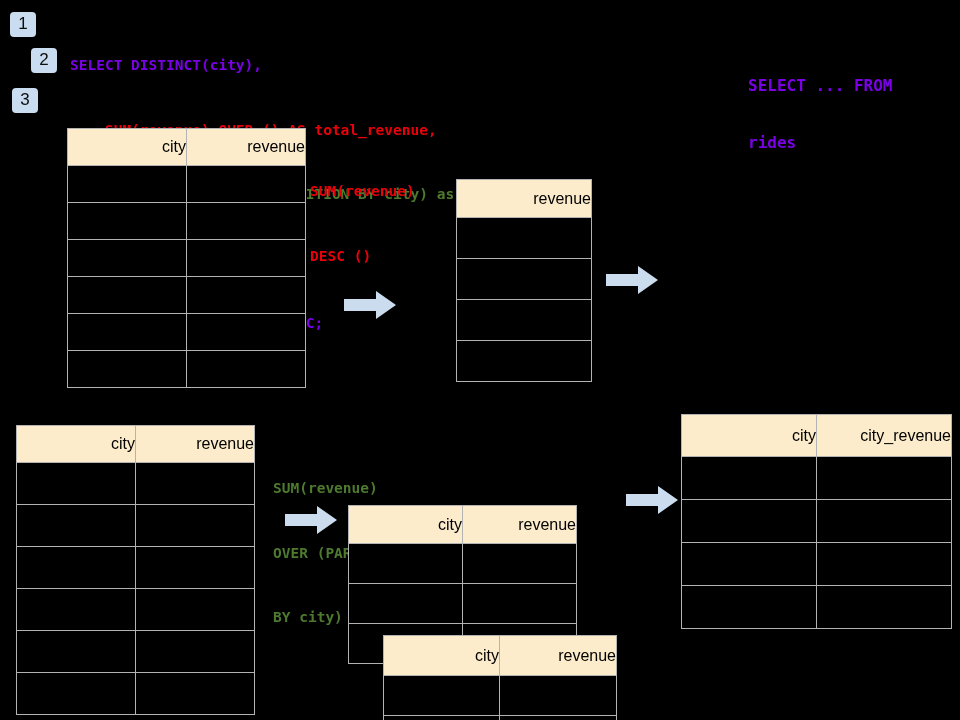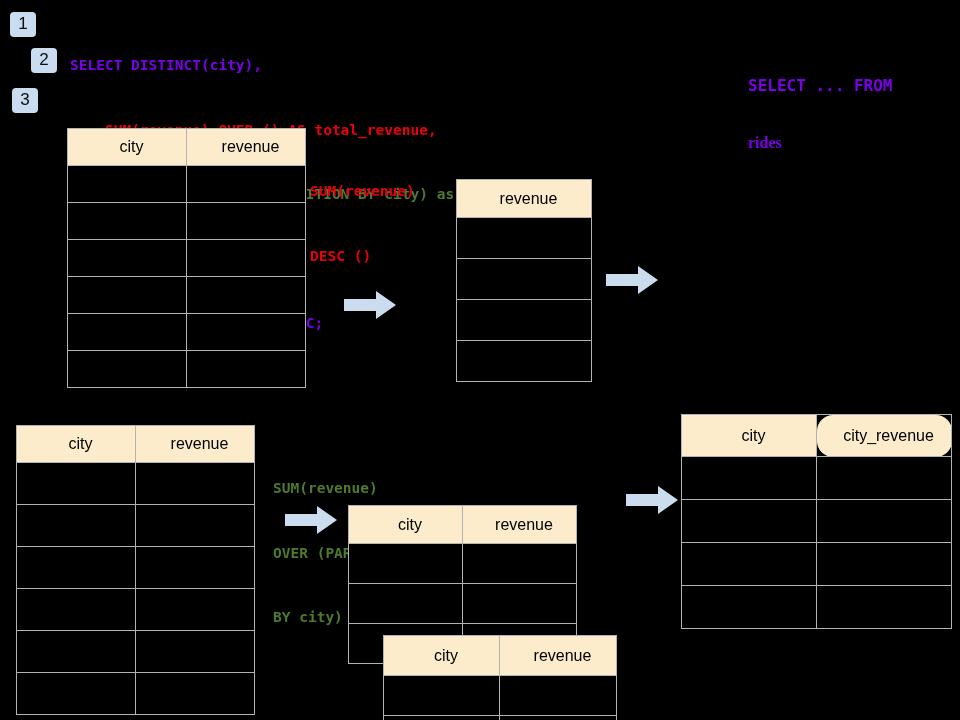--- a/index.html
+++ b/index.html
@@ -87,21 +87,21 @@
     margin: 0;
     background: #000000;
     box-sizing: border-box;
   }
   .tbl th {
     background: #fceccb;
     color: #000000;
     font-family: "Liberation Sans", sans-serif;
     font-weight: normal;
     font-size: 16px;
-    text-align: center;
+    text-align: right;
     padding-left: 9px;
   }
 
   
   .arrow {
     position: absolute;
     width: 52px;
     height: 30px;
   }
 </style>
@@ -117,21 +117,21 @@
   <div class="sql" style="left:70px; top:12px;">
     <span class="sql-line c-violet">SELECT DISTINCT(city),</span>
     <span class="sql-line c-red">    SUM(revenue) OVER () AS total_revenue,</span>
     <span class="sql-line c-green">    SUM(revenue) OVER (PARTITION BY city) as city_revenue</span>
     <span class="sql-line c-violet">  FROM rides</span>
     <span class="sql-line c-violet">  ORDER by city_revenue DESC;</span>
   </div>
 
   <div class="snippet" style="left:748px; top:38px;">
     <span style="display:block;">SELECT ... FROM</span>
-    <span style="display:block;font-family:Liberation Serif, serif;">rides</span>
+    <span style="display:block;">rides</span>
   </div>
 
   <div class="anno red" style="left:310px; top:138px;">
     <span style="display:block;">SUM(revenue)</span>
     <span style="display:block;">DESC ()</span>
   </div>
 
   <div class="anno green" style="left:273px; top:435px;">
     <span style="display:block;">SUM(revenue)</span>
     <span style="display:block;">OVER (PARTITION</span>
@@ -316,21 +316,21 @@
   </div>
 
   <table class="tbl" style="left:681px; top:414px; width:270px;">
     <colgroup>
         <col style="width:135px">
         <col style="width:135px">
       </colgroup>
     <thead>
       <tr>
         <th style="height:42px;">city</th>
-        <th style="height:42px;border-radius:16px;">city_revenue</th>
+        <th style="height:42px;">city_revenue</th>
       </tr>
     </thead>
     <tbody>
       <tr>
           <td style="height:43px;"></td>
           <td></td>
         </tr>
       <tr>
           <td style="height:43px;"></td>
           <td></td>

